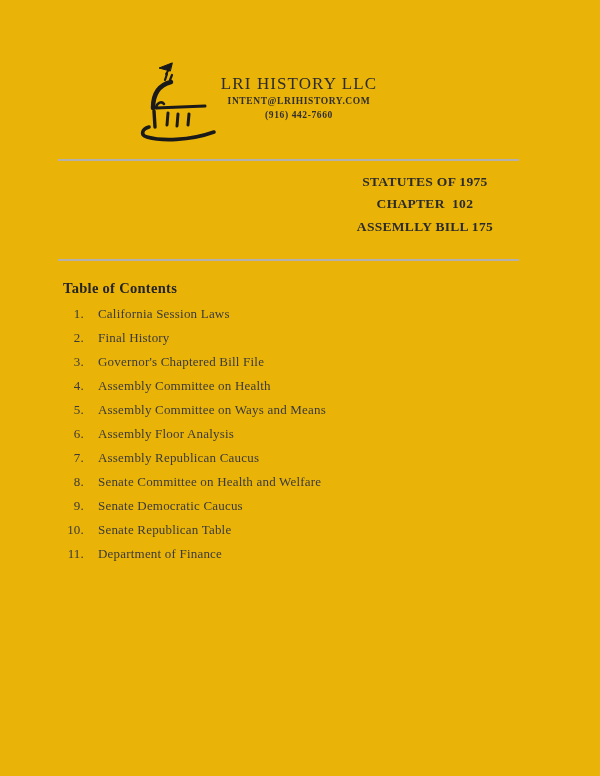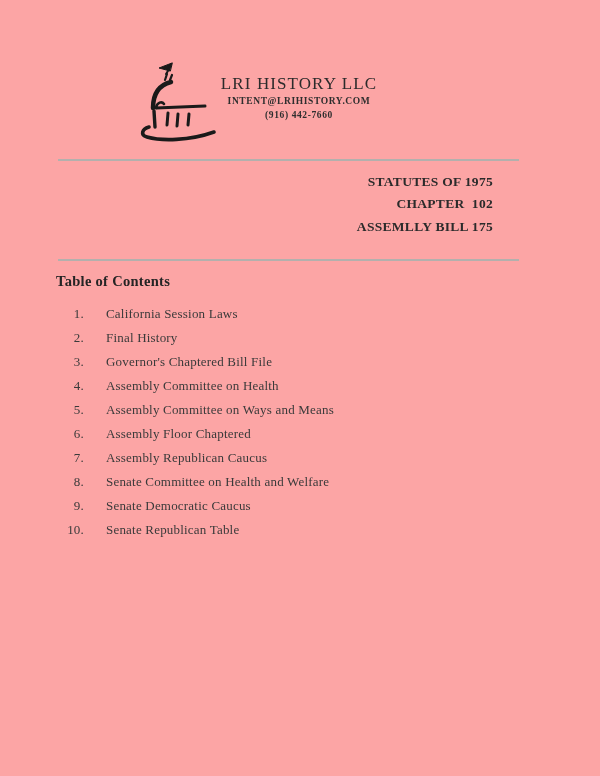--- a/index.html
+++ b/index.html
@@ -4,21 +4,21 @@
 <style>
   html, body {
     margin: 0;
     padding: 0;
     background: #ffffff;
   }
   .page {
     position: relative;
     width: 600px;
     height: 776px;
-    background: #fca5a5;
+    background: #eab308;
     font-family: "Liberation Serif", "DejaVu Serif", serif;
     color: #2e2e2e;
     overflow: hidden;
   }
 
   
   .logo {
     position: absolute;
     left: 139px;
     top: 61px;
@@ -59,37 +59,37 @@
     border: none;
   }
   .rule-top { top: 159px; }
   .rule-bottom { top: 259px; }
 
   
   .reference {
     position: absolute;
     top: 171px;
     right: 107px;
-    text-align: right;
+    text-align: center;
   }
   .ref-line {
     font-size: 13.5px;
     font-weight: bold;
     line-height: 22.4px;
     letter-spacing: 0.3px;
     color: #2b2b2b;
     white-space: pre;
   }
 
   
   .toc-heading {
     position: absolute;
     left: 55px;
     top: 272px;
-    margin: 1px;
+    margin: 8px;
     font-size: 14.5px;
     font-weight: bold;
     letter-spacing: 0.3px;
     color: #242424;
   }
   .toc-list {
     position: absolute;
     left: 0;
     top: 302px;
     width: 100%;
@@ -104,21 +104,21 @@
     font-size: 13px;
     letter-spacing: 0.2px;
     color: #3a3a3a;
   }
   .toc-num {
     width: 84px;
     text-align: right;
     flex: 0 0 auto;
   }
   .toc-label {
-    margin-left: 22px;
+    margin-left: 14px;
     white-space: nowrap;
   }
 </style>
 </head>
 <body>
 
 <div class="page">
 
   <header>
     <div class="logo">
@@ -181,33 +181,37 @@
       <li class="toc-row">
         <span class="toc-num">4.</span>
         <span class="toc-label">Assembly Committee on Health</span>
       </li>
       <li class="toc-row">
         <span class="toc-num">5.</span>
         <span class="toc-label">Assembly Committee on Ways and Means</span>
       </li>
       <li class="toc-row">
         <span class="toc-num">6.</span>
-        <span class="toc-label">Assembly Floor Chaptered</span>
+        <span class="toc-label">Assembly Floor Analysis</span>
       </li>
       <li class="toc-row">
         <span class="toc-num">7.</span>
         <span class="toc-label">Assembly Republican Caucus</span>
       </li>
       <li class="toc-row">
         <span class="toc-num">8.</span>
         <span class="toc-label">Senate Committee on Health and Welfare</span>
       </li>
       <li class="toc-row">
         <span class="toc-num">9.</span>
         <span class="toc-label">Senate Democratic Caucus</span>
       </li>
       <li class="toc-row">
         <span class="toc-num">10.</span>
         <span class="toc-label">Senate Republican Table</span>
       </li>
+      <li class="toc-row">
+        <span class="toc-num">11.</span>
+        <span class="toc-label">Department of Finance</span>
+      </li>
     </ol>
 
 </div>
 
 </body></html>

